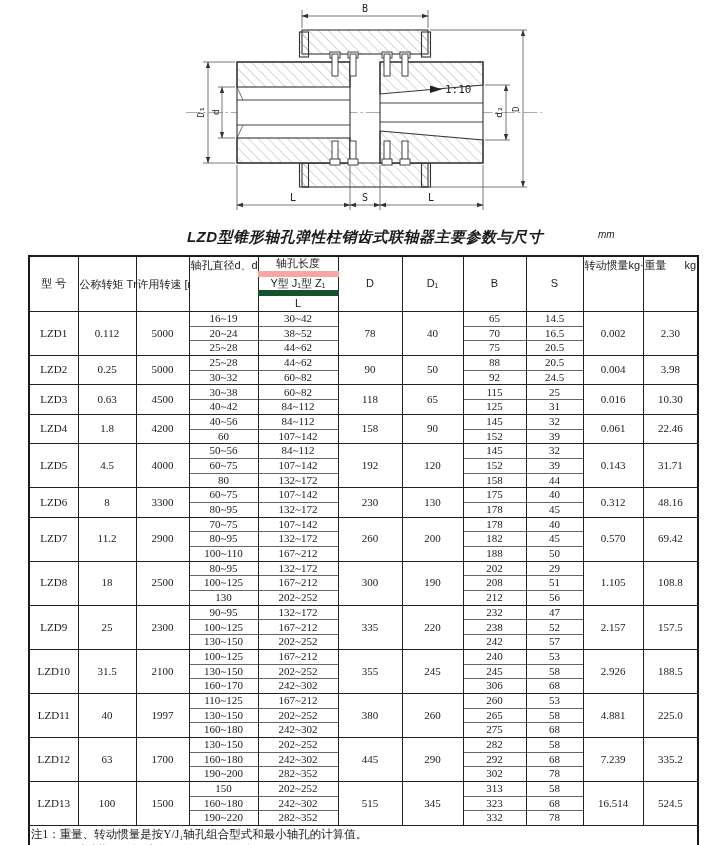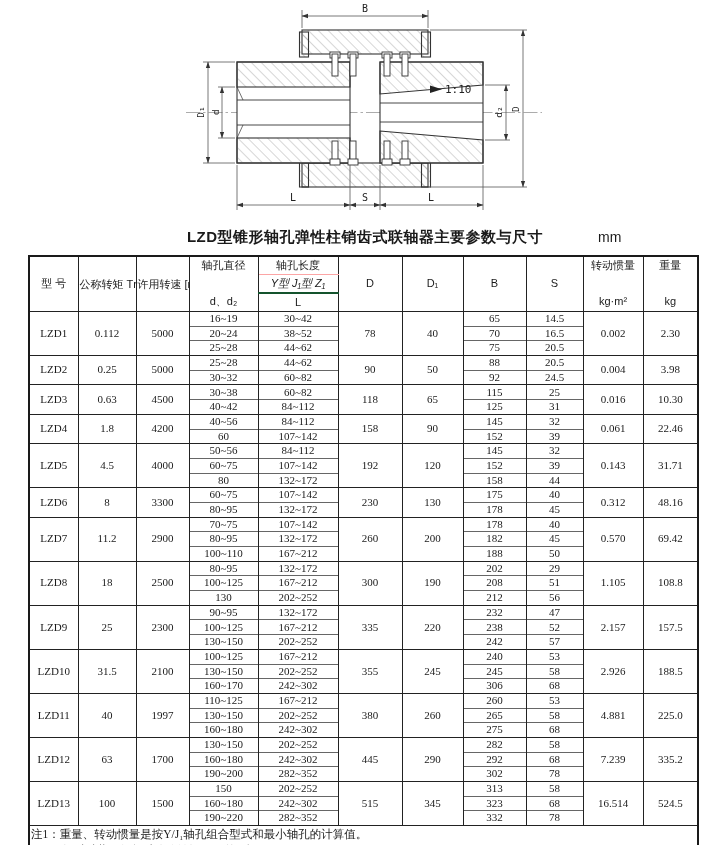--- a/index.html
+++ b/index.html
@@ -7,45 +7,45 @@
     width:725px;height:845px;background:#ffffff;
     font-family:"Liberation Serif","DejaVu Serif",serif;
     color:#1a1a1a;position:relative;
   }
   .page{position:relative;width:725px;height:845px;background:#fff;overflow:hidden;}
 
   
   .drawing{position:absolute;top:0;left:0;width:725px;height:222px;}
 
   
-  .title-row{position:absolute;top:228px;left:0;width:725px;height:22px;}
+  .title-row{position:absolute;top:228px;left:0;width:725px;height:22px;font-style:italic;}
   .doc-title{
     position:absolute;left:170px;width:390px;text-align:center;
     font-size:15px;font-weight:bold;letter-spacing:.5px;
     font-family:"Liberation Sans","DejaVu Sans",sans-serif;
   }
-  .unit-label{position:absolute;left:598px;top:1px;font-size:14px;font-family:"Liberation Sans","DejaVu Sans",sans-serif;}
+  .unit-label{position:absolute;left:598px;top:1px;font-size:10px;font-family:"Liberation Sans","DejaVu Sans",sans-serif;}
 
   
   table.params{
     position:absolute;top:255px;left:28px;width:669px;
     border-collapse:collapse;table-layout:fixed;
     font-size:11px;line-height:1.05;
     border:2px solid #1a1a1a;
   }
   table.params td,table.params th{
     border-left:1px solid #222;border-right:1px solid #222;
     padding:0 1px;font-weight:normal;overflow:hidden;white-space:nowrap;
   }
   thead th{border-bottom:1px solid #222;vertical-align:middle;text-align:center;
     font-family:"Liberation Sans","DejaVu Sans",sans-serif;font-size:11px;}
   thead tr.h1 th{border-top:none;}
   th.pre{white-space:pre-line;line-height:1.35;}
-  th .top-bot{display:flex;flex-direction:column;justify-content:space-between;height:48px;padding:3px 0;}
-  thead th.mid{border-top:1px solid #222;border-bottom:2px solid #14532d;font-style:italic;}
+  th .top-bot{display:flex;flex-direction:row;justify-content:space-between;height:48px;padding:3px 0;}
+  thead th.mid{border-top:1px solid #222;border-bottom:6px solid #14532d;}
   tbody td{text-align:center;vertical-align:middle;height:13.7px;}
   tbody tr.model-start td{border-top:1px solid #222;}
   tbody td.sub{border-top:1px solid #666;}
   td.notes-cell{
     border-top:1px solid #222;text-align:left;vertical-align:middle;
     padding:3px 4px 3px 18px;font-size:11.5px;line-height:1.4;height:30px;
   }
   .note-line2{padding-left:14px;}
 </style>
 </head>
@@ -198,21 +198,21 @@
 KN·m</th>
         <th rowspan="3" class="pre">许用转速
 [n]
 r/min</th>
         <th rowspan="3">
           <div class="top-bot">
             <span>轴孔直径</span>
             <span>d、d₂</span>
           </div>
         </th>
-        <th style="border-bottom:1px solid #fca5a5">轴孔长度</th>
+        <th style="border-bottom:6px solid #fca5a5">轴孔长度</th>
         <th rowspan="3">D</th>
         <th rowspan="3">D₁</th>
         <th rowspan="3">B</th>
         <th rowspan="3">S</th>
         <th rowspan="3">
           <div class="top-bot">
             <span>转动惯量</span>
             <span>kg·m²</span>
           </div>
         </th>

